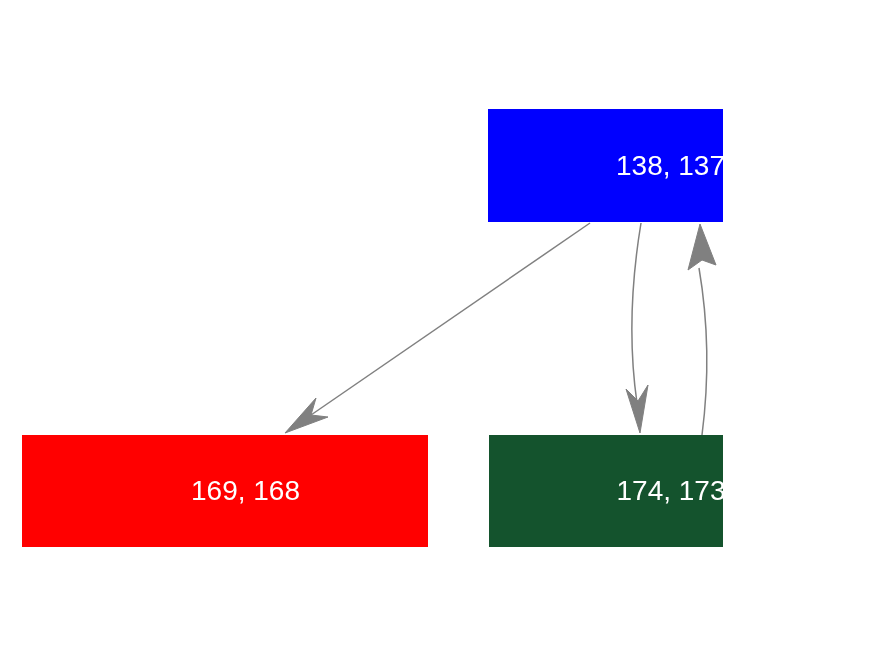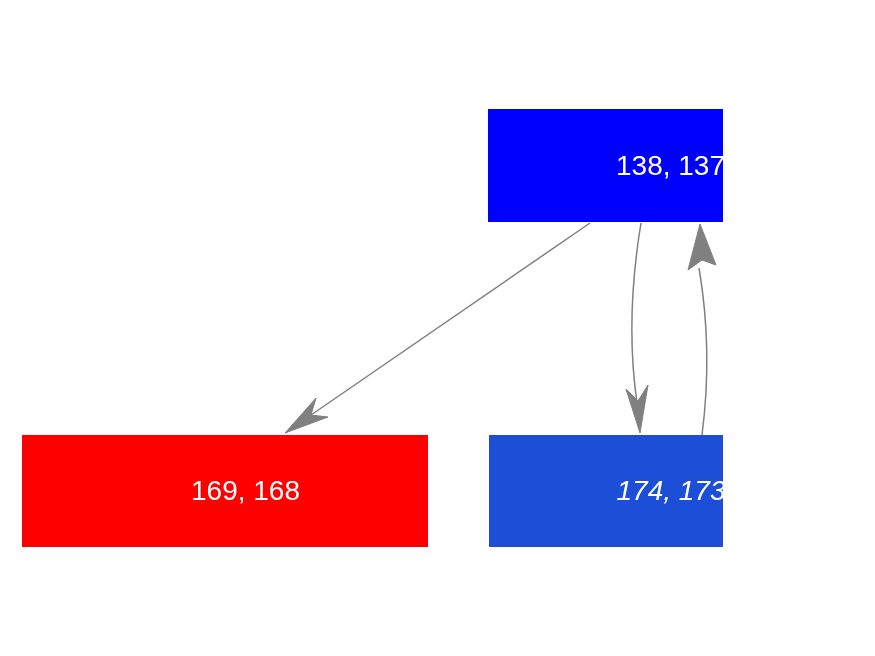--- a/index.html
+++ b/index.html
@@ -73,17 +73,17 @@
   </svg>
 
   <div class="node node-top" style="background-color: rgb(0, 0, 255);">
     <span style="color: rgb(255, 255, 255);">138, 137</span>
   </div>
 
   <div class="node node-bottom-left" style="background-color: rgb(255, 0, 0);">
     <span style="color: rgb(255, 255, 255);">169, 168</span>
   </div>
 
-  <div class="node node-bottom-right" style="background-color: #1d4ed8; font-style: italic;">
+  <div class="node node-bottom-right" style="background-color: #14532d;">
     <span style="color: rgb(255, 255, 255);">174, 173</span>
   </div>
 
 </div>
 
 </body></html>

